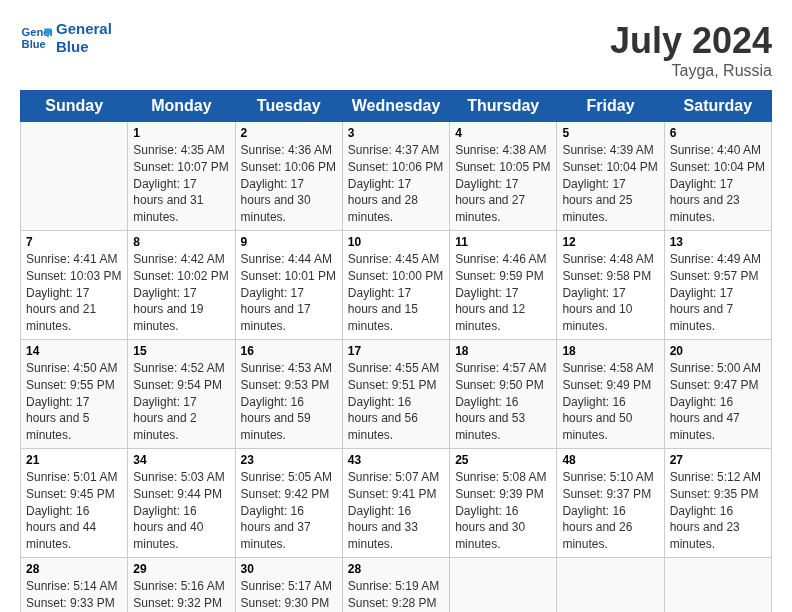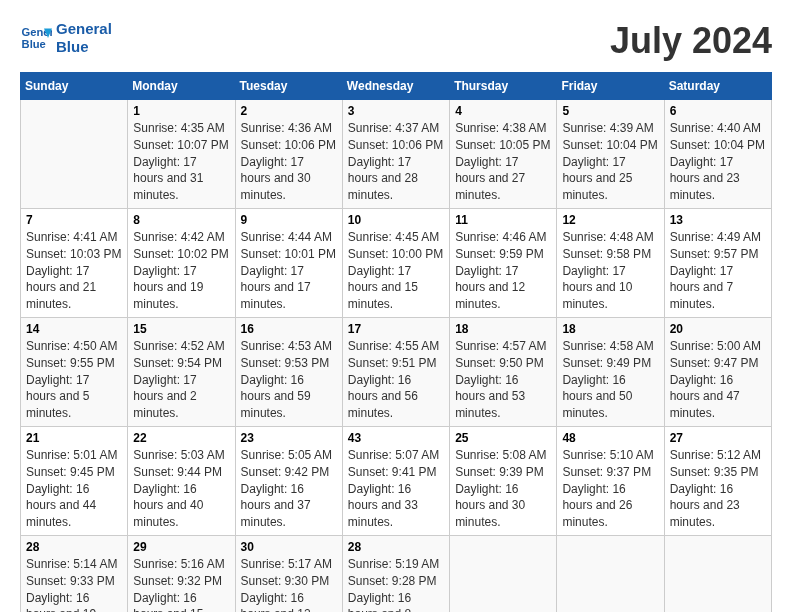--- a/index.html
+++ b/index.html
@@ -40,23 +40,23 @@
     }
     table {
       width: 100%;
       border-collapse: collapse;
       font-size: 11px;
     }
     thead tr th {
       background-color: #1a5ca8;
       color: #fff;
       padding: 6px 4px;
-      text-align: left;
+      text-align: center;
       font-weight: bold;
-      font-size: 12px;
+      font-size: 16px;
       border: 1px solid #1a5ca8;
     }
     tbody tr td {
       border: 1px solid #ccc;
       padding: 4px 5px;
       vertical-align: top;
       height: 80px;
       width: calc(100% / 7);
     }
     tbody tr:nth-child(odd) td {
@@ -85,20 +85,21 @@
       <text x="2" y="18" font-size="14" font-weight="bold" fill="#1a5ca8">General</text>
       <text x="2" y="32" font-size="14" font-weight="bold" fill="#1a5ca8">Blue</text>
       <polygon points="30,8 40,8 35,20" fill="#1a9cd8"></polygon>
     </svg>
     <div>
       <div style="font-size:15px;font-weight:bold;color:#1a5ca8;line-height:1.2;">General<br>Blue</div>
     </div>
   </div>
   <div class="title-block">
     <div class="month-title">July 2024</div>
+    <div class="location">Tayga, Russia</div>
   </div>
 </div>
 
 <table>
   <thead>
     <tr>
     <th>Sunday</th>
         <th>Monday</th>
         <th>Tuesday</th>
         <th>Wednesday</th>
@@ -194,21 +195,21 @@
           <div class="day-num">20</div>
           <div class="day-detail">Sunrise: 5:00 AM<br>Sunset: 9:47 PM<br>Daylight: 16 hours and 47 minutes.</div>
         </td>
       </tr>
       <tr>
         <td>
           <div class="day-num">21</div>
           <div class="day-detail">Sunrise: 5:01 AM<br>Sunset: 9:45 PM<br>Daylight: 16 hours and 44 minutes.</div>
         </td>
         <td>
-          <div class="day-num">22</div>
+          <div class="day-num">34</div>
           <div class="day-detail">Sunrise: 5:03 AM<br>Sunset: 9:44 PM<br>Daylight: 16 hours and 40 minutes.</div>
         </td>
         <td>
           <div class="day-num">23</div>
           <div class="day-detail">Sunrise: 5:05 AM<br>Sunset: 9:42 PM<br>Daylight: 16 hours and 37 minutes.</div>
         </td>
         <td>
           <div class="day-num">43</div>
           <div class="day-detail">Sunrise: 5:07 AM<br>Sunset: 9:41 PM<br>Daylight: 16 hours and 33 minutes.</div>
         </td>

